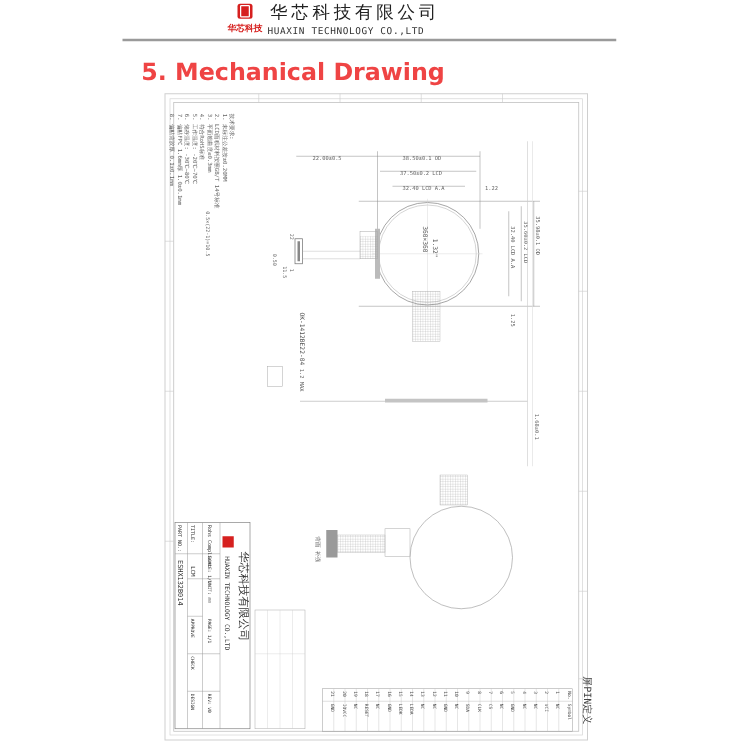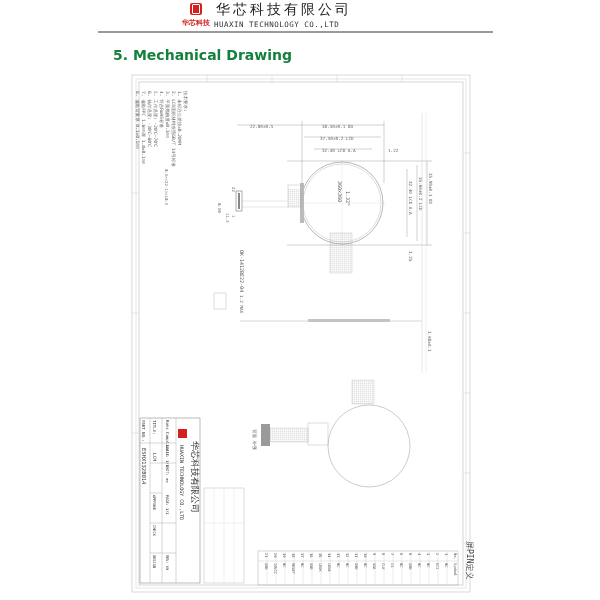--- a/index.html
+++ b/index.html
@@ -4,21 +4,21 @@
 <style>
   html, body { margin:0; padding:0; }
   body { width:600px; height:600px; background:#ffffff; position:relative; overflow:hidden; font-family:"Liberation Sans", sans-serif; color:#222; }
   .header { position:absolute; left:98px; top:0; width:395px; height:34px; }
   .logo-box { position:absolute; left:92px; top:3px; width:12px; height:12px; background:#d6201f; border-radius:2px; }
   .logo-box span { position:absolute; left:2px; top:1px; width:8px; height:10px; border:1px solid #fff; border-radius:1px; box-sizing:border-box; }
   .logo-small { position:absolute; left:84px; top:18px; font-size:7px; color:#d6201f; font-weight:bold; white-space:nowrap; }
   .co-cn { position:absolute; left:118px; top:1px; font-family:"DejaVu Serif", serif; font-size:14px; letter-spacing:3px; color:#222; white-space:nowrap; }
   .co-en { position:absolute; left:116px; top:20px; font-family:"DejaVu Sans Mono", monospace; font-size:7.5px; letter-spacing:0.5px; color:#333; white-space:nowrap; }
   .header-rule { position:absolute; left:98px; top:31px; width:395px; height:2px; background:#9a9a9a; }
-  .section-title { position:absolute; left:113px; top:47px; font-family:"DejaVu Sans", sans-serif; font-weight:bold; font-size:14px; color:#15803d; }
+  .section-title { position:absolute; left:113px; top:47px; font-family:"DejaVu Sans", sans-serif; font-weight:bold; font-size:19px; color:#ef4444; }
   .drawing { position:absolute; left:122px; top:73px; width:358px; height:522px; }
   svg text { font-family:"DejaVu Sans Mono", monospace; }
 </style>
 </head>
 <body>
 
 <div class="header">
   <div class="logo-box">
       <span></span>
     </div>

